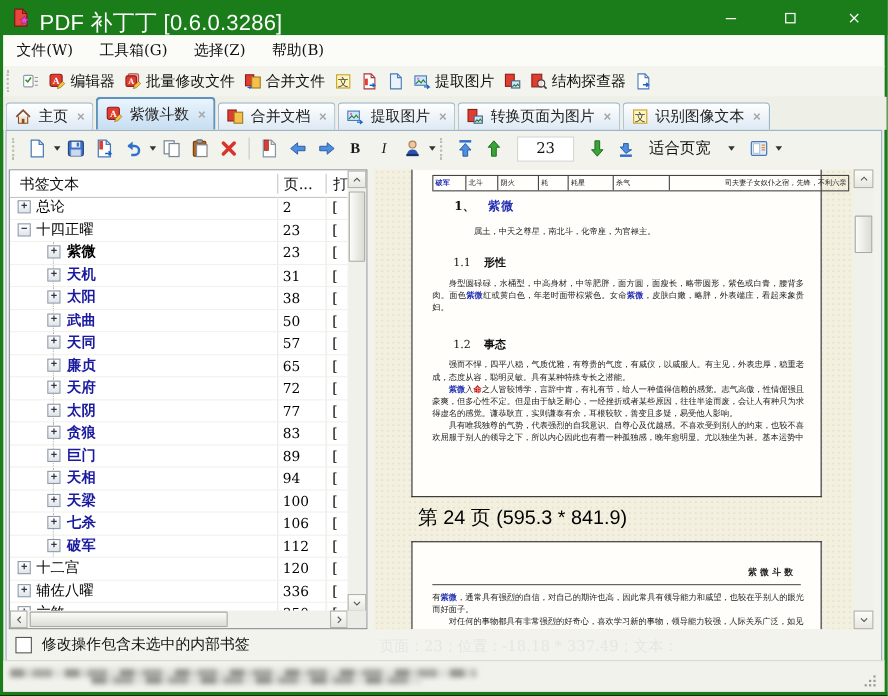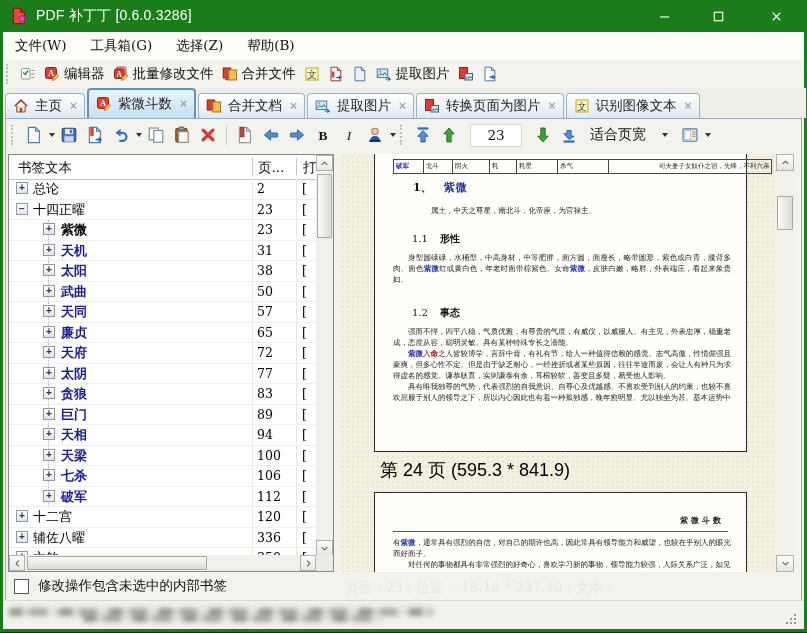--- a/index.html
+++ b/index.html
@@ -5,21 +5,21 @@
   html,body{margin:0;padding:0}
   body{position:relative;width:807px;height:633px;overflow:hidden;background:#1a7d1a;
        font-family:"DejaVu Serif","Liberation Serif",serif;-webkit-font-smoothing:antialiased}
   .ic{display:inline-block;flex:0 0 auto}
   .ic svg{width:100%;height:100%;display:block}
 
   
   #titlebar{position:absolute;left:0;top:0;width:807px;height:32px;background:#1a7d1a;color:#fff;
             font-family:"Liberation Sans","DejaVu Sans",sans-serif}
   #app-icon{position:absolute;left:10px;top:7px;width:18px;height:18px}
-  #title-text{position:absolute;left:36px;top:7px;font-size:14px;letter-spacing:.2px}
+  #title-text{position:absolute;left:36px;top:7px;font-size:20px;letter-spacing:.2px}
   .win-btn{position:absolute;top:0;width:46px;height:32px;display:flex;align-items:center;justify-content:center}
   .win-btn svg{width:15px;height:15px}
 
   
   #app-body{position:absolute;left:3px;top:32px;width:801px;height:597px;background:#f0f0ea}
 
   
   #menubar{position:absolute;left:3px;top:32px;width:801px;height:28px;background:#fbfbf8;border-bottom:1px solid #e3e3dc}
   .menu-item{display:inline-block;padding:5px 12px 0 12px;font-size:13.5px;color:#111;height:23px}
 
@@ -248,20 +248,30 @@
         <svg viewBox="0 0 16 16">
           <rect x="1.5" y="1.5" width="8" height="11" fill="#e03c31" stroke="#8d1f18"></rect>
           <rect x="7" y="7.5" width="7.5" height="6.5" fill="#cfe6ff" stroke="#44607f"></rect>
           <path d="M7.8 13l1.8-2 1.4 1.4 1.6-2 1.4 1.8" stroke="#2a7d2a" fill="none"></path>
         </svg>
       </span>
     </div>
     <div class="tb-btn">
       <span class="ic" style="height: 16px; width: 16px;">
         <svg viewBox="0 0 16 16">
+          <rect x="1.5" y="1.5" width="9" height="11.5" fill="#e03c31" stroke="#8d1f18"></rect>
+          <circle cx="10" cy="9.8" r="3.2" fill="rgba(255,255,255,.8)" stroke="#444"></circle>
+          <path d="M12.3 12.1l2.5 2.5" stroke="#444" stroke-width="1.6"></path>
+        </svg>
+      </span>
+      <span>结构探查器</span>
+    </div>
+    <div class="tb-btn">
+      <span class="ic" style="height: 16px; width: 16px;">
+        <svg viewBox="0 0 16 16">
           <path d="M3 1.2h6.4l3.4 3.4v10.2H3z" fill="#fff" stroke="#4a7ab5"></path>
           <path d="M9.4 1.2v3.4h3.4" fill="none" stroke="#4a7ab5"></path>
           <path d="M7.5 11h4.8l-1.8-1.8M12.3 11l-1.8 1.8" stroke="#1a62c8" stroke-width="1.3" fill="none"></path>
         </svg>
       </span>
     </div>
   </div>
 
 <div id="tabbar">
     <div class="tab">

